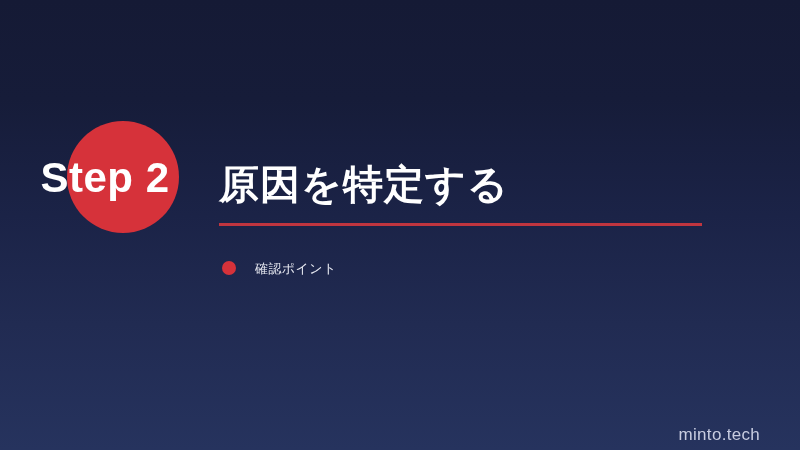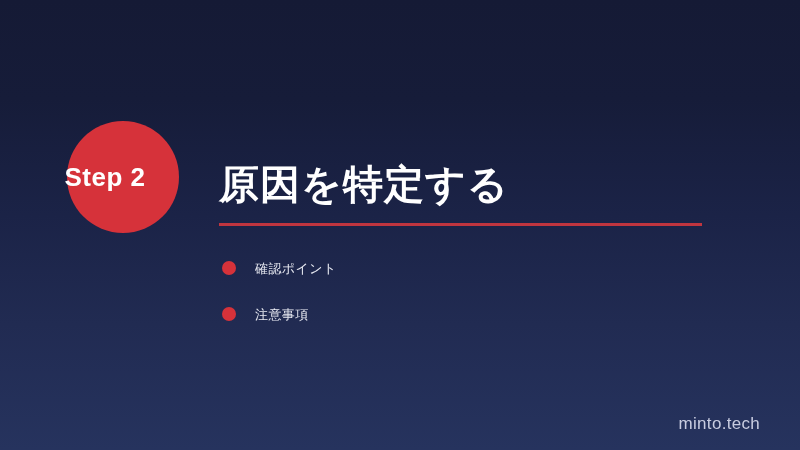--- a/index.html
+++ b/index.html
@@ -44,21 +44,21 @@
   .step-label {
     position: absolute;
     left: 0;
     top: 0;
     width: 210px;
     height: 125px;
     display: flex;
     align-items: center;
     justify-content: center;
     color: #ffffff;
-    font-size: 26px;
+    font-size: 42px;
     font-weight: bold;
     letter-spacing: 0.5px;
     white-space: nowrap;
   }
 
   
   .content {
     position: absolute;
     left: 219px;
     top: 142px;
@@ -105,21 +105,21 @@
     font-size: 13px;
     line-height: 15px;
     letter-spacing: 0.4px;
     white-space: nowrap;
   }
 
   
   .footer-brand {
     position: absolute;
     right: 40px;
-    bottom: 16px;
+    bottom: 5px;
     color: #c8cce0;
     font-size: 17px;
     letter-spacing: 0.3px;
     white-space: nowrap;
   }
 </style>
 </head>
 <body>
 
 <div class="slide">
@@ -133,23 +133,19 @@
 
     <div class="slide-title">原因を特定する</div>
 
     <div class="title-rule"></div>
 
     <ul class="bullet-list">
       <li class="bullet-item">
         <span class="bullet-dot"></span>
         <span class="bullet-text">確認ポイント</span>
       </li>
-      <li class="bullet-item">
-        <span class="bullet-dot"></span>
-        <span class="bullet-text">注意事項</span>
-      </li>
     </ul>
 
   </div>
 
   <div class="footer-brand">minto.tech</div>
 
 </div>
 
 </body></html>

